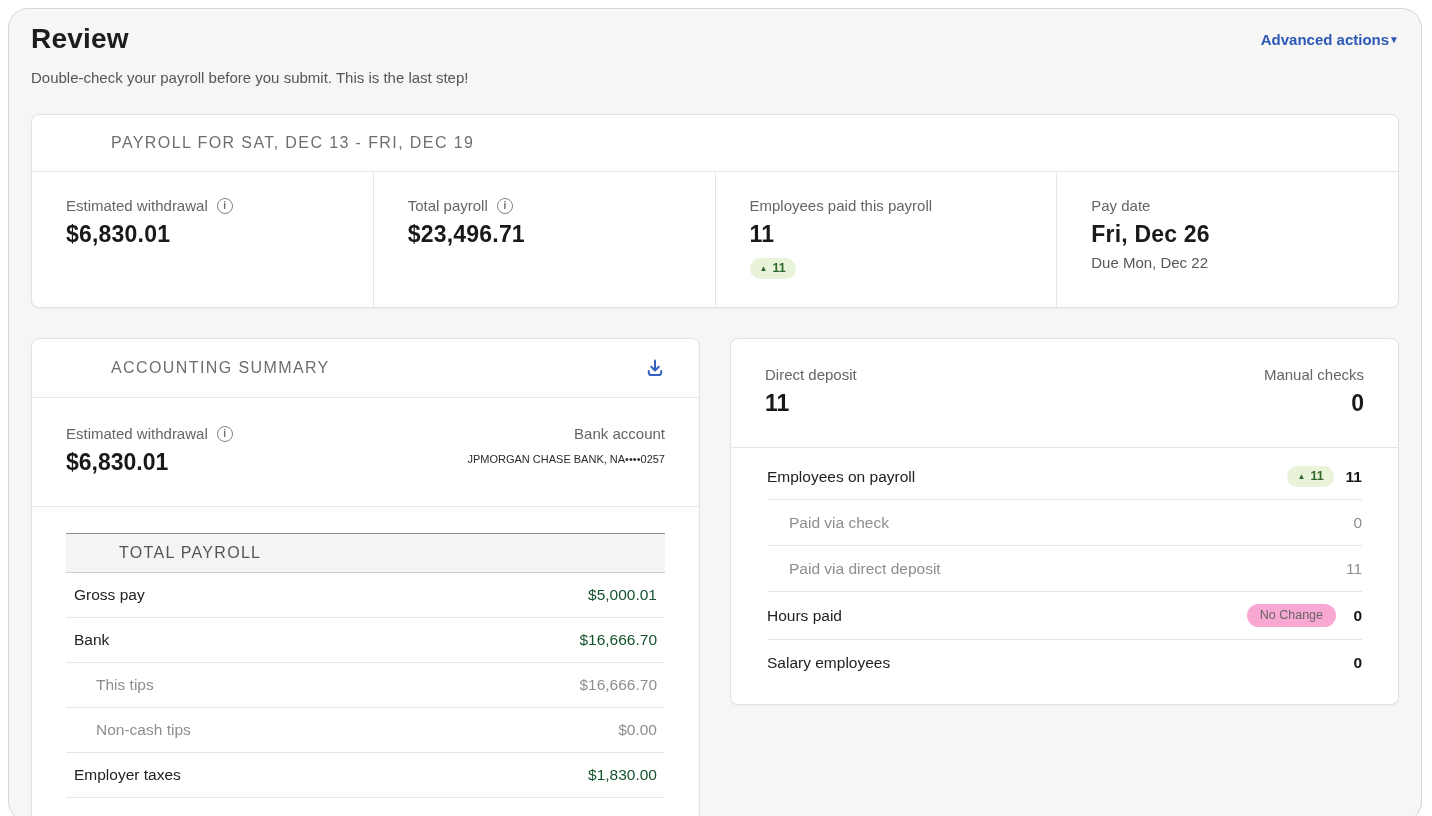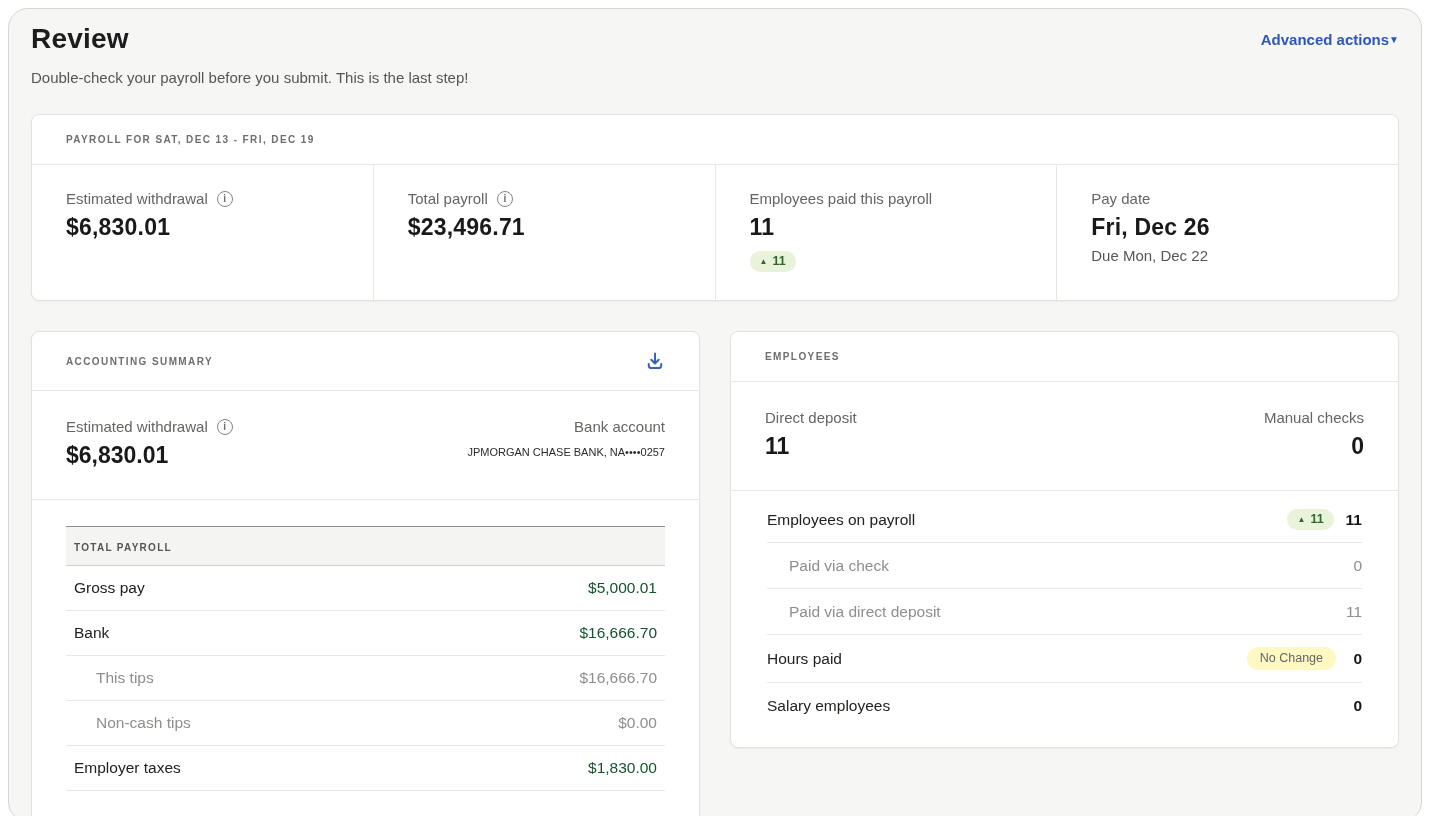--- a/index.html
+++ b/index.html
@@ -38,22 +38,22 @@
     border: 1px solid #e2e2e0;
     border-radius: 8px;
     box-shadow: 0 1px 2px rgba(0,0,0,0.04);
   }
   .card-header {
     padding: 19px 34px;
     border-bottom: 1px solid #e7e7e5;
     display: flex; justify-content: space-between; align-items: center;
   }
   .caps-title {
-    font-size: 10px; font-weight: 700; letter-spacing: 1.4px;
-    color: #6e6e6c; text-transform: uppercase;
+    font-size: 16px; font-weight: 400; letter-spacing: 1.4px;
+    color: #6e6e6c; text-transform: uppercase; margin-left: 45px;
   }
 
   
   .period-card { margin-top: 28px; }
   .stats-row { display: flex; }
   .stat { flex: 1 1 0; padding: 25px 34px 28px 34px; }
   .stat + .stat { border-left: 1px solid #e7e7e5; }
   .stat-label-row { display: flex; align-items: center; gap: 9px; }
   .stat-label { font-size: 15px; color: #656563; }
   .stat-value { margin-top: 7px; font-size: 23px; font-weight: 700; color: #191919; letter-spacing: 0.2px; }
@@ -70,21 +70,21 @@
     display: inline-flex; align-items: center; gap: 5px;
     background: #e9f3da; color: #2d672c;
     border-radius: 12px; padding: 3px 10px 4px 10px;
     font-size: 12.5px; font-weight: 700;
   }
   .badge-up::before { content: "▲"; font-size: 8px; color: #2d672c; }
   .stat .badge-up { margin-top: 10px; }
 
   .pill-neutral {
     display: inline-flex; align-items: center;
-    background: #fef9c3; color: #666664;
+    background: #f9a8d4; color: #666664;
     border-radius: 13px; padding: 4px 13px 5px 13px;
     font-size: 12.5px; font-weight: 400;
   }
 
   
   .cards-row { display: flex; gap: 30px; margin-top: 30px; align-items: flex-start; }
   .cards-row .card { flex: 1 1 0; }
 
   .download-btn { display: inline-flex; cursor: pointer; }
   .download-btn svg { display: block; }
@@ -246,23 +246,20 @@
         </div>
         <div class="acct-row">
           <span class="r-label">Employer taxes</span>
           <span class="r-value">$1,830.00</span>
         </div>
         <div class="acct-pad-bottom"></div>
       </div>
     </section>
 
     <section class="card employees-card">
-      <div class="card-header">
-        <span class="caps-title">EMPLOYEES</span>
-      </div>
 
       <div class="summary-block">
         <div>
           <div class="sb-label">Direct deposit</div>
           <div class="sb-value-big">11</div>
         </div>
         <div class="sb-right">
           <div class="sb-label">Manual checks</div>
           <div class="sb-value-big">0</div>
         </div>

